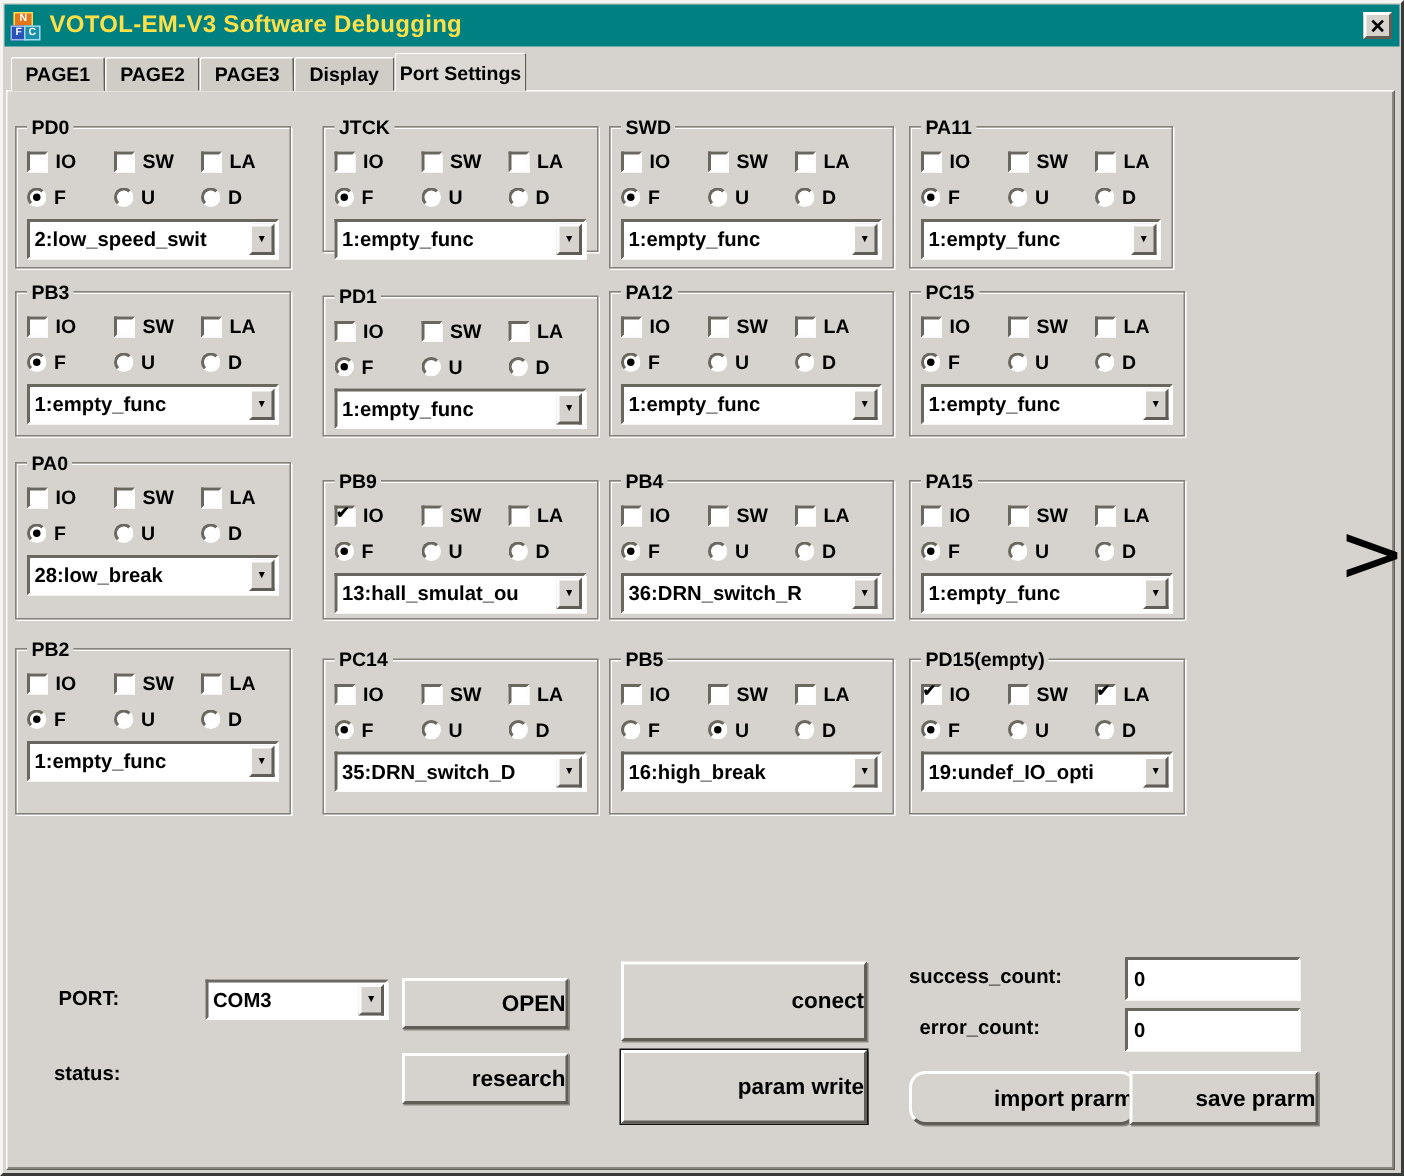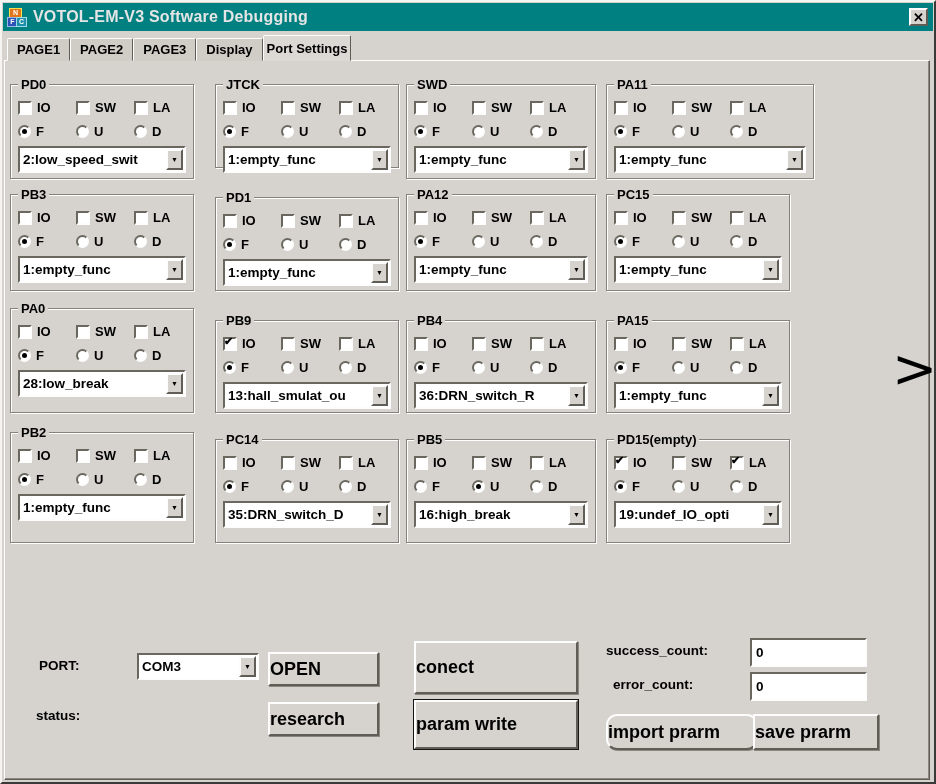--- a/index.html
+++ b/index.html
@@ -10,21 +10,21 @@
     border:2px solid;border-color:#f5f4f0 #3a3a38 #3a3a38 #f5f4f0;box-sizing:border-box;
   }
   
   .titlebar{position:absolute;left:1px;top:1px;right:1px;height:28px;background:#008080;
     display:flex;align-items:center;}
   .appicon{width:19px;height:18px;margin-left:4px;position:relative;flex:0 0 auto;}
   .appicon .sq{position:absolute;color:#fff;font-size:7px;line-height:8px;text-align:center;font-weight:bold;}
   .appicon .sq1{left:2px;top:0;width:11px;height:10px;background:#e2761b;border:1px solid #f8df52;}
   .appicon .sq2{left:0;top:9px;width:9px;height:8px;background:#2b52b4;border:1px solid #9db6ec;}
   .appicon .sq3{left:9px;top:9px;width:9px;height:8px;background:#1d8fa8;border:1px solid #9adcec;}
-  .wtitle{color:#e5e5e5;font-size:16px;margin-left:7px;letter-spacing:0.2px;flex:1 1 auto;
+  .wtitle{color:#fde047;font-size:16px;margin-left:7px;letter-spacing:0.2px;flex:1 1 auto;
     white-space:nowrap;overflow:hidden;}
   .closebtn{width:19px;height:18px;margin-right:5px;background:#d6d3ce;
     border:2px solid;border-color:#fdfdfd #5f5d56 #5f5d56 #fdfdfd;
     display:flex;align-items:center;justify-content:center;font-size:13px;line-height:1;box-sizing:border-box;
     cursor:default;}
   
   .tabbar{position:absolute;left:5px;top:33px;display:flex;align-items:flex-end;height:26px;z-index:3;}
   .tab{height:23px;line-height:22px;padding:0 9px;background:#d0cdc7;
     border:1px solid;border-color:#fdfdfd #5f5d56 transparent #fdfdfd;
     border-top-right-radius:2px;border-top-left-radius:2px;box-sizing:border-box;cursor:default;}
@@ -52,21 +52,21 @@
   .rd.on::after{content:"";position:absolute;left:2px;top:2px;width:5px;height:5px;border-radius:50%;background:#000;}
   .dd{position:absolute;left:7px;right:7px;top:61px;height:27px;background:#fff;box-sizing:border-box;
     border:2px solid;border-color:#6a675f #fdfdfd #fdfdfd #6a675f;}
   .ddtext{position:absolute;left:3px;top:1px;right:20px;line-height:21px;font-size:13.5px;
     white-space:nowrap;overflow:hidden;}
   .ddbtn{position:absolute;right:1px;top:1px;bottom:1px;width:17px;background:#d6d3ce;
     border:2px solid;border-color:#fdfdfd #5f5d56 #5f5d56 #fdfdfd;box-sizing:border-box;
     display:flex;align-items:center;justify-content:center;font-size:7px;color:#000;}
   
   .btn{position:absolute;background:#d6d3ce;border:2px solid;border-color:#fdfdfd #5f5d56 #5f5d56 #fdfdfd;
-    box-sizing:border-box;display:flex;align-items:center;justify-content:flex-start;font-size:18px;
+    box-sizing:border-box;display:flex;align-items:center;justify-content:flex-end;font-size:15px;
     font-weight:bold;cursor:default;box-shadow:1px 1px 0 #8a8880;}
   .btn.default{box-shadow:0 0 0 1px #141414,1px 1px 0 #141414;}
   .sunkenfield{position:absolute;background:#fff;border:2px solid;border-color:#6a675f #fdfdfd #fdfdfd #6a675f;
     box-sizing:border-box;font-family:"Liberation Sans",sans-serif;font-weight:bold;font-size:13.5px;
     padding:0 0 0 4px;outline:none;}
   .combo{position:absolute;background:#fff;border:2px solid;border-color:#6a675f #fdfdfd #fdfdfd #6a675f;
     box-sizing:border-box;}
   .label{position:absolute;font-size:13.5px;white-space:nowrap;}
   .nextarrow{position:absolute;left:890px;top:340px;font-size:54px;font-weight:normal;line-height:1;
     font-family:"DejaVu Sans",sans-serif;cursor:default;}
@@ -235,21 +235,21 @@
       <span class="citem">
         <span class="rd"></span>
         <span class="clabel">D</span>
       </span>
     </div>
     <div class="dd">
       <span class="ddtext">1:empty_func</span>
       <span class="ddbtn">▼</span>
     </div>
   </div>
-<div class="portbox" style="left: 604px; top: 82px; width: 208px; height: 95px;">
+<div class="portbox" style="left: 604px; top: 82px; width: 176px; height: 95px;">
     <div class="legend">PA11</div>
     <div class="ckrow">
       <span class="citem">
         <span class="cb"></span>
         <span class="clabel">IO</span>
       </span>
       <span class="citem">
         <span class="cb"></span>
         <span class="clabel">SW</span>
       </span>

